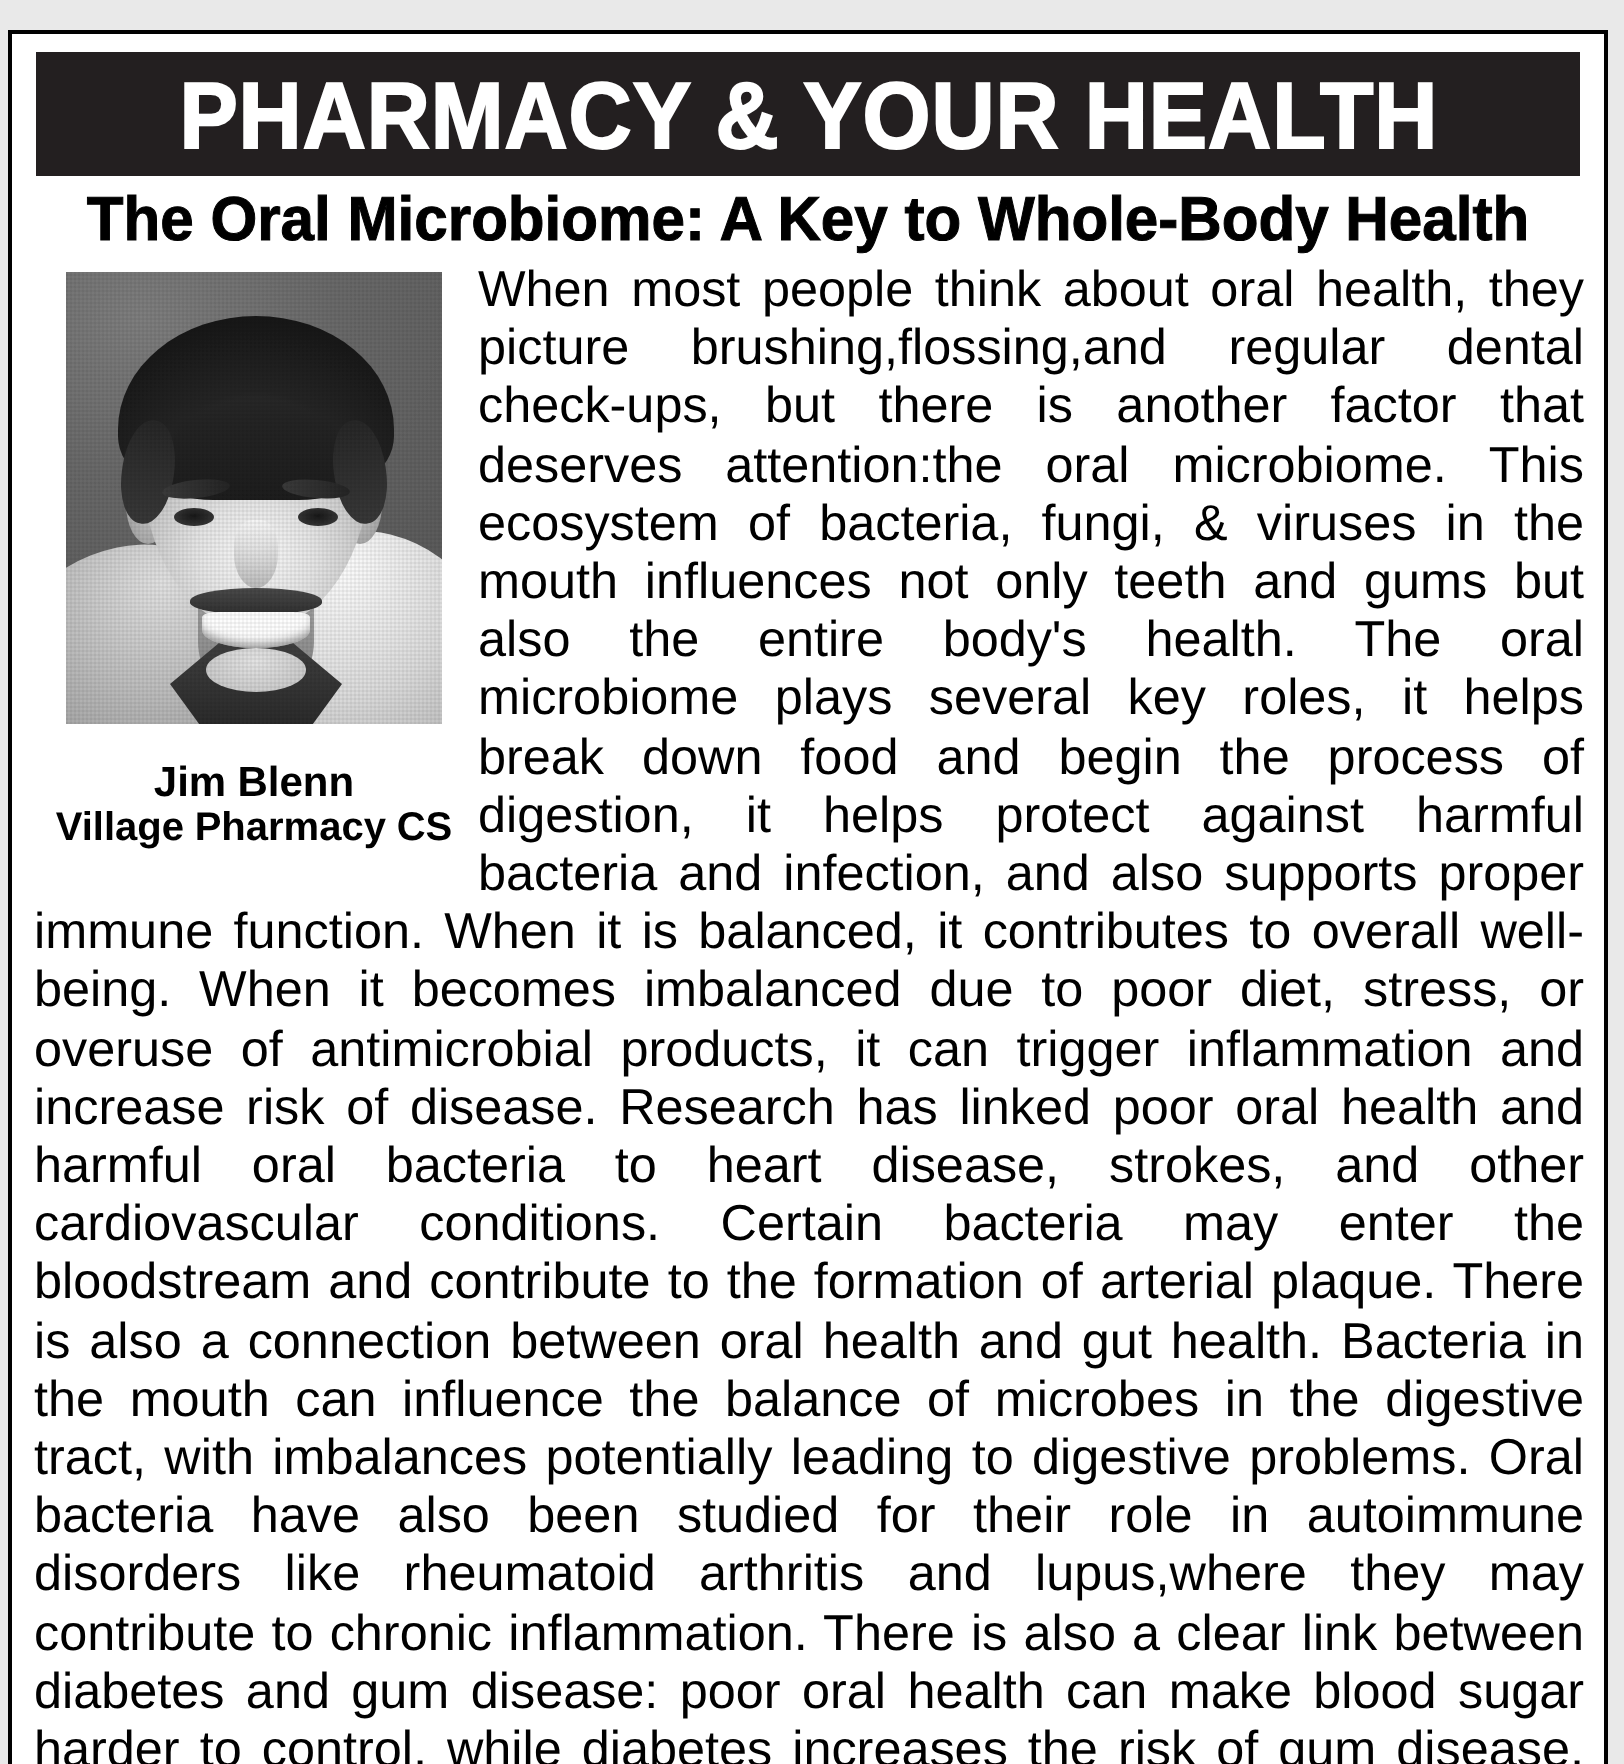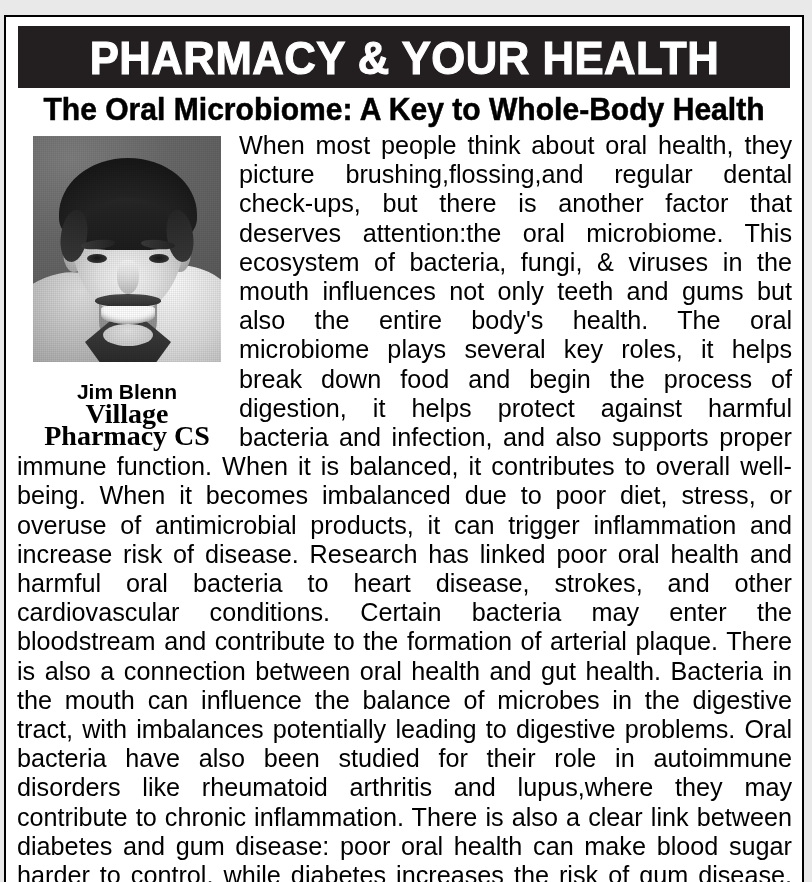--- a/index.html
+++ b/index.html
@@ -235,21 +235,21 @@
 
   .caption {
     text-align: center;
     font-family: "Liberation Sans Narrow", "Liberation Sans", sans-serif;
     font-weight: bold;
     color: #000000;
     line-height: 22px;
     margin-top: 19px;
   }
   .caption .name { font-size: 21px; display: block; }
-  .caption .org  { font-size: 28px; display: block; font-family: Liberation Serif, serif; }
+  .caption .org  { font-size: 20px; display: block; }
 </style>
 </head>
 <body>
 
 <div class="page">
   <div class="inner">
 
     <div class="banner">
       <div class="banner-title">PHARMACY &amp; YOUR HEALTH</div>
     </div>

